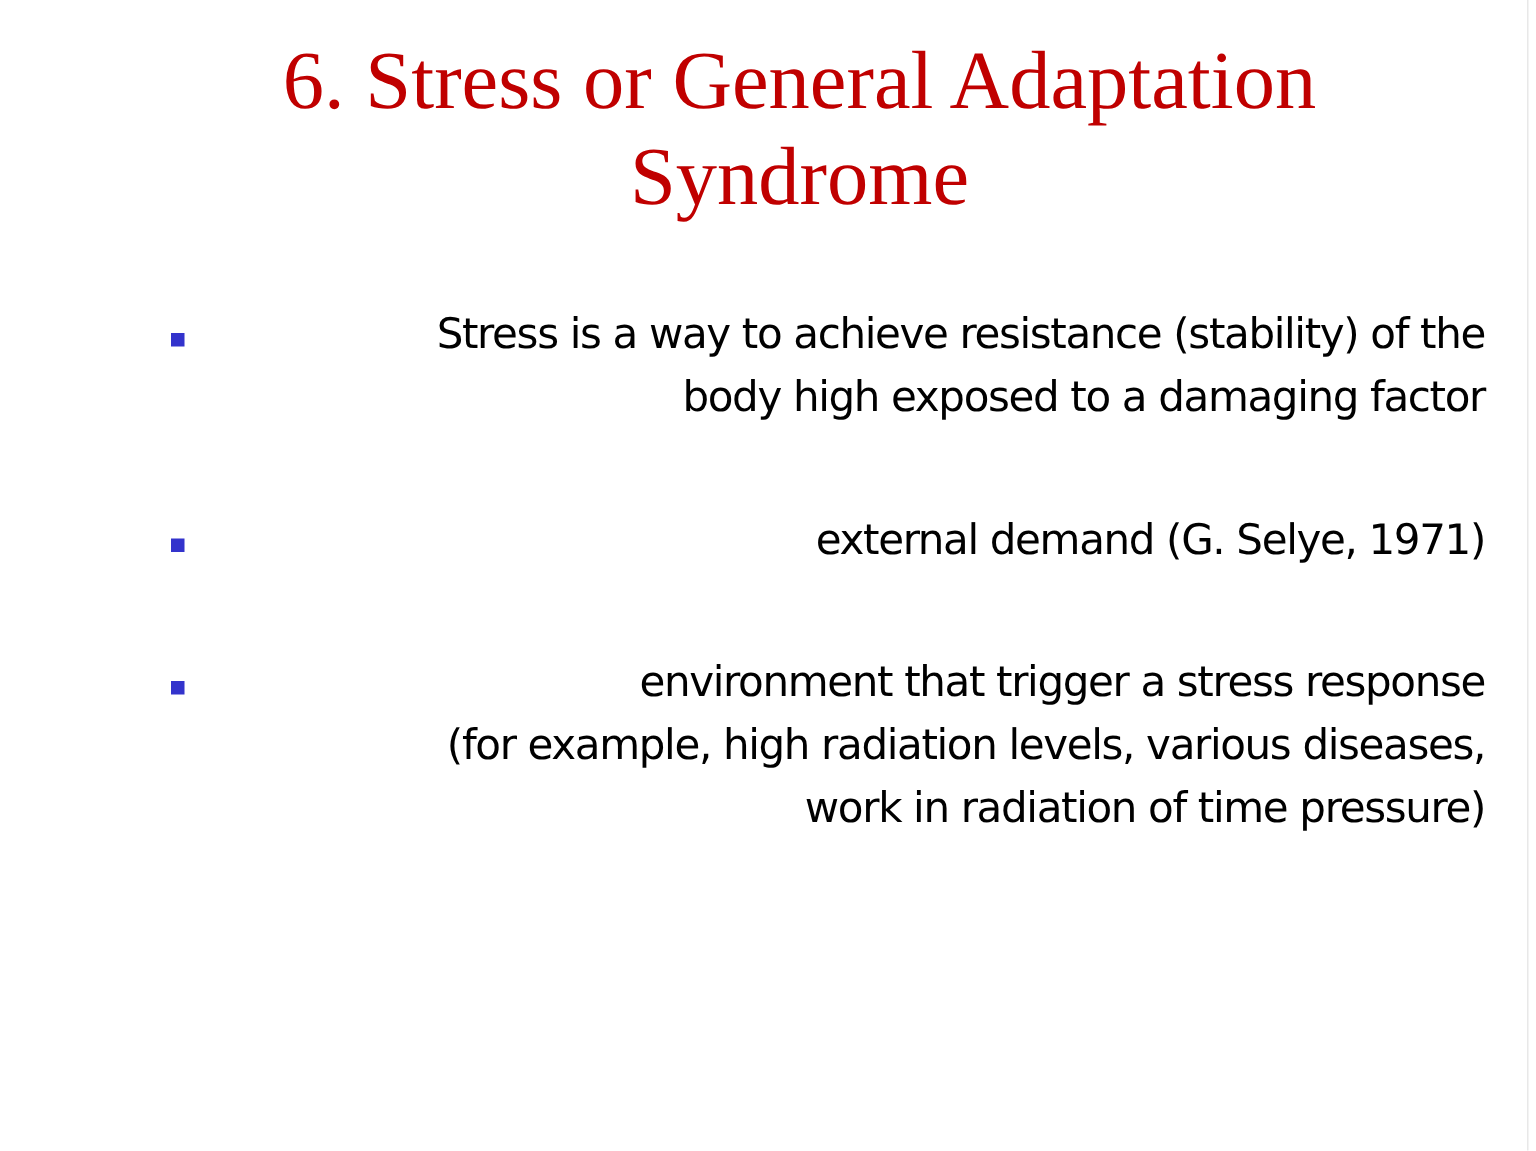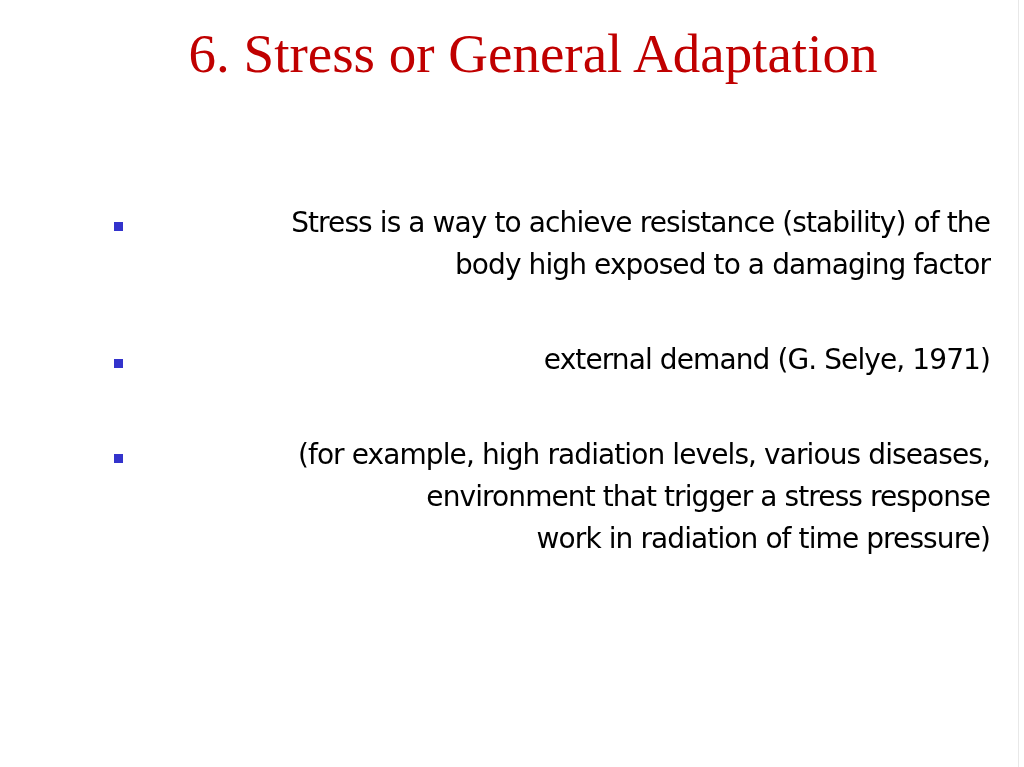--- a/index.html
+++ b/index.html
@@ -52,32 +52,33 @@
     .line { display: block; white-space: nowrap; letter-spacing: -0.9px; }
     .line.indent1 { padding-left: 5px; }
     .line.indent2 { padding-left: 15px; }
   </style>
 </head>
 <body>
 
 <div class="slide">
   <h1 class="title" style="margin:0;font-weight:normal;">
     <span>6. Stress or General Adaptation</span>
+    <span>Syndrome</span>
   </h1>
 
   <ul class="bullets">
     <li class="bullet">
       <span class="bullet-marker"></span>
       <span class="line">Stress is a way to achieve resistance (stability) of the</span>
       <span class="line">body high exposed to a damaging factor</span>
     </li>
     <li class="bullet">
       <span class="bullet-marker"></span>
       <span class="line">external demand (G. Selye, 1971)</span>
     </li>
     <li class="bullet">
       <span class="bullet-marker"></span>
+      <span class="line">environment that trigger a stress response</span>
       <span class="line indent1">(for example, high radiation levels, various diseases,</span>
-      <span class="line">environment that trigger a stress response</span>
       <span class="line indent2">work in radiation of time pressure)</span>
     </li>
   </ul>
 </div>
 
 </body></html>

